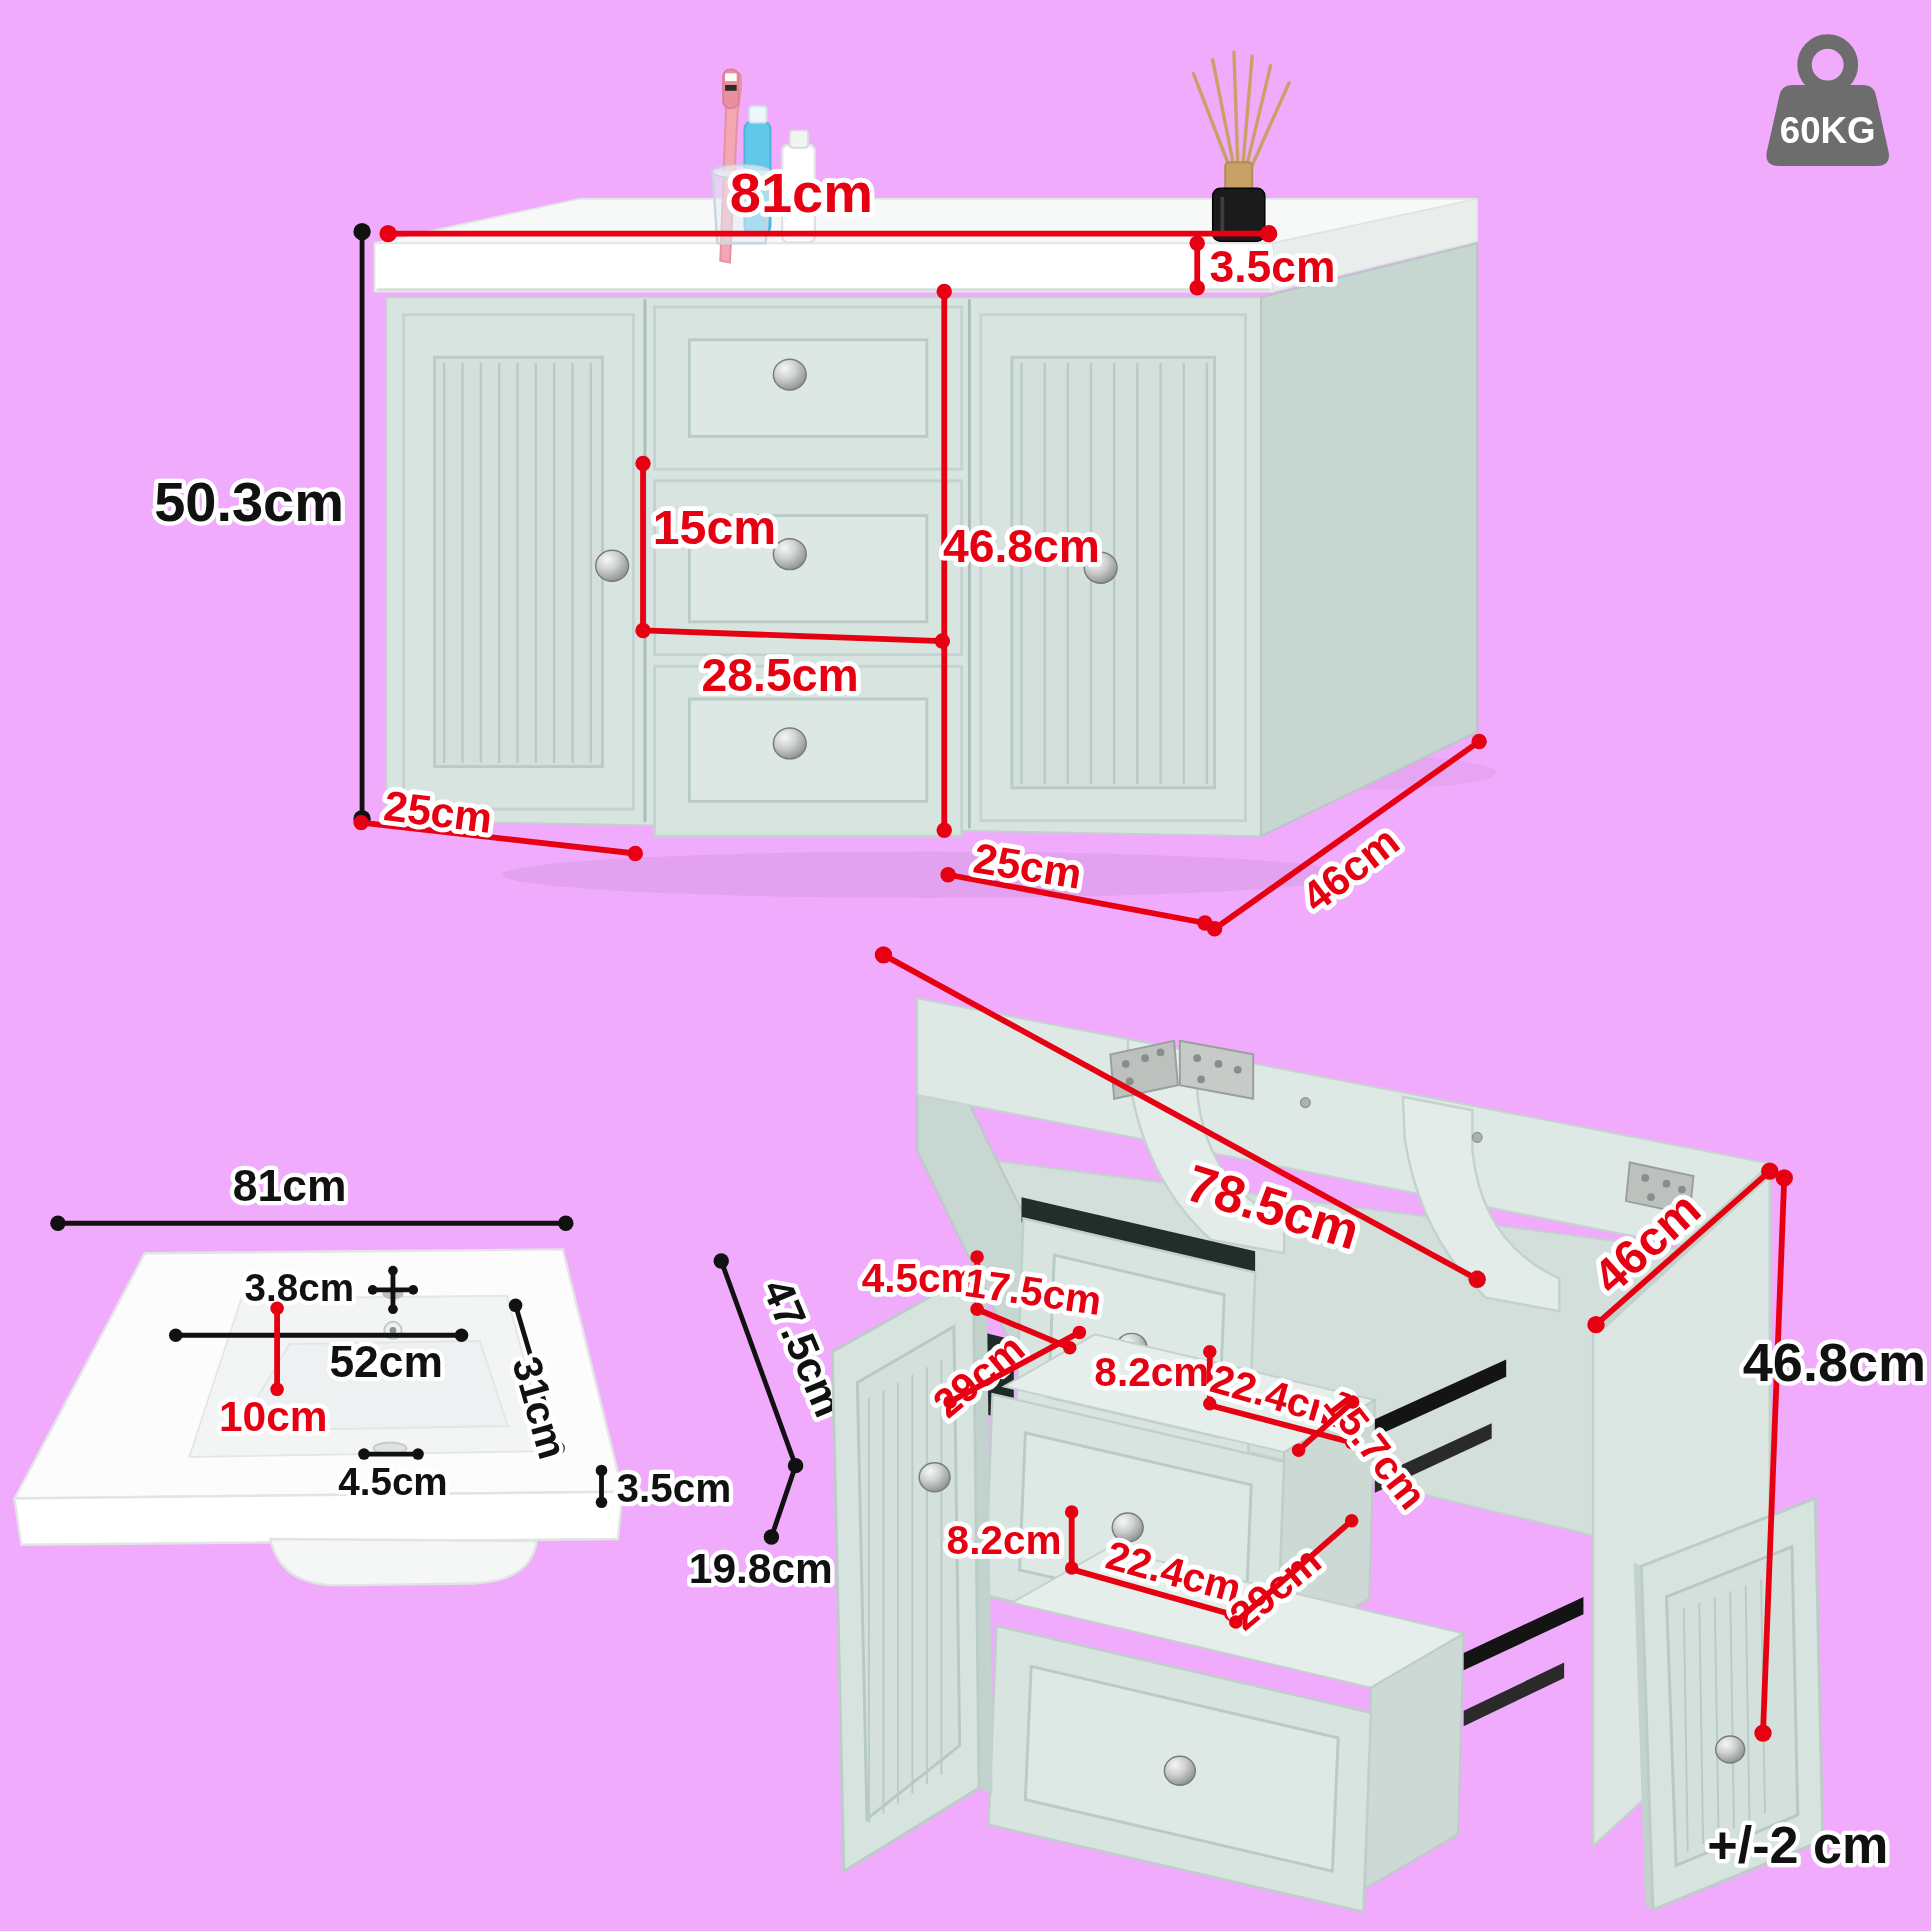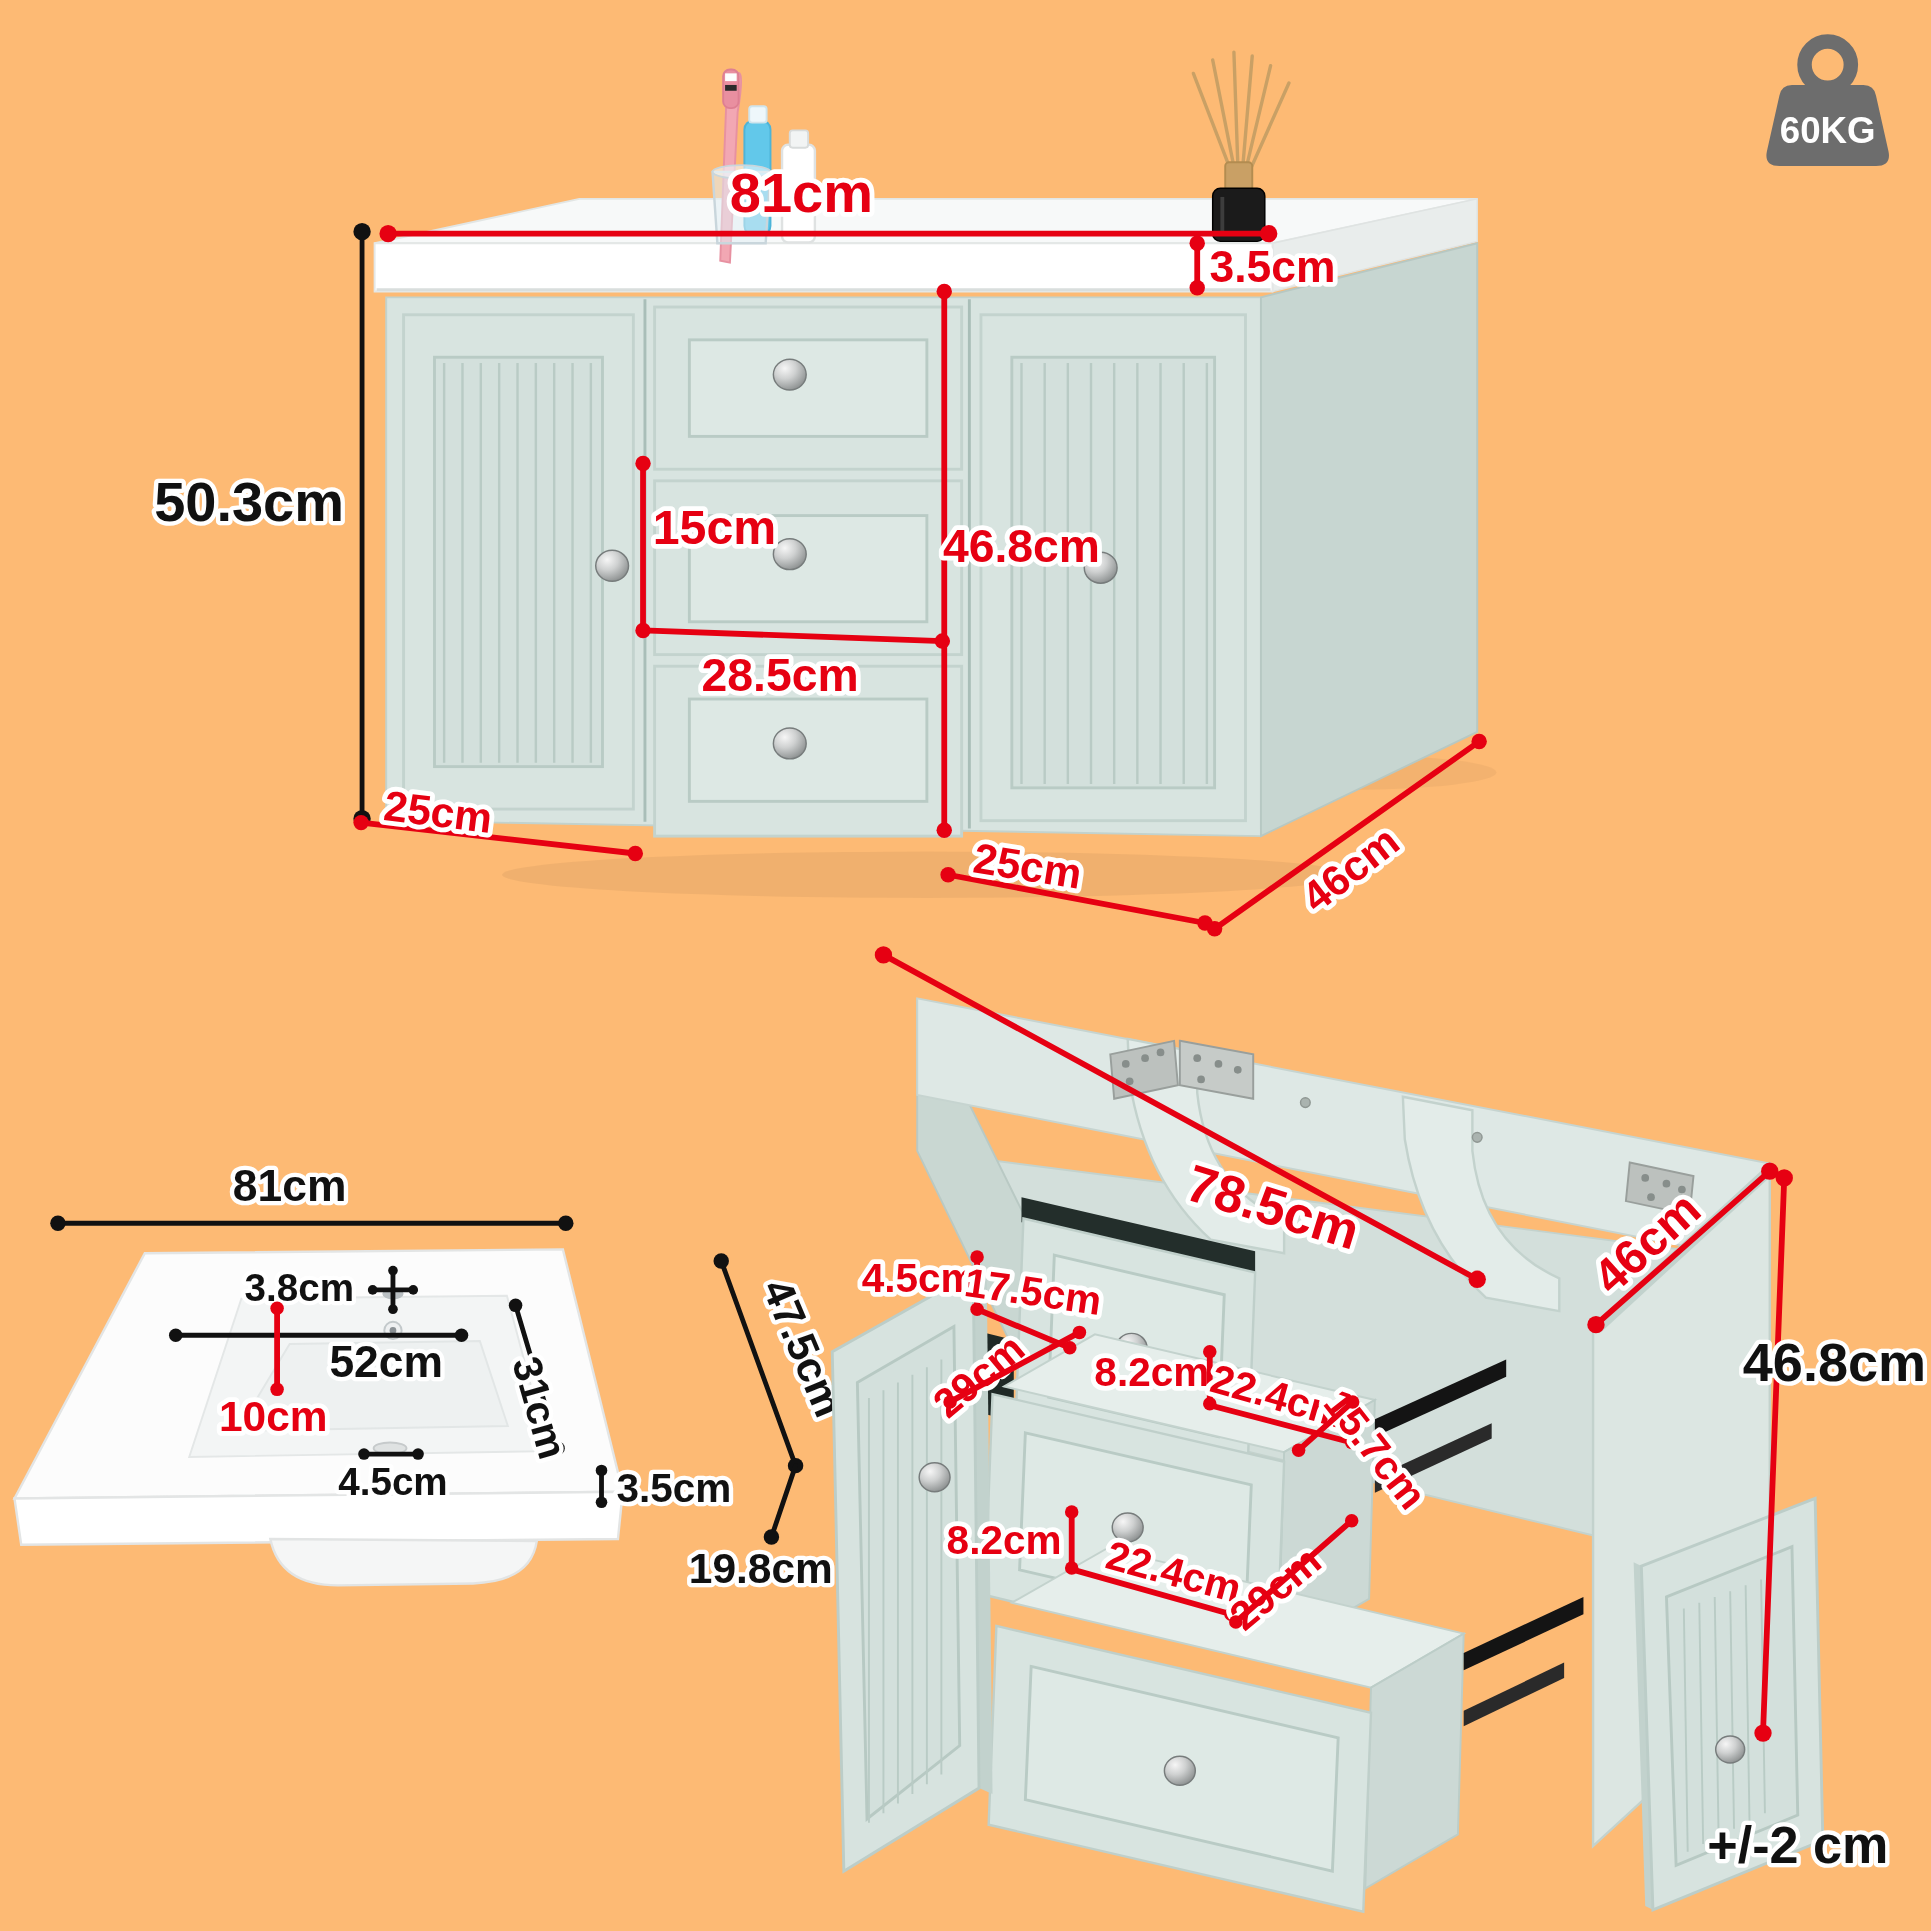--- a/index.html
+++ b/index.html
@@ -1,16 +1,16 @@
 <!DOCTYPE html>
 <html><head>
 <meta charset="utf-8">
 <style>
   html,body{margin:0;padding:0;background:#ffffff;}
-  .canvas{position:relative;width:1931px;height:1931px;font-family:"Liberation Sans",sans-serif;background:#fdba74;overflow:hidden;}
+  .canvas{position:relative;width:1931px;height:1931px;font-family:"Liberation Sans",sans-serif;background:#f0abfc;overflow:hidden;}
   svg{display:block;}
   .lab-r{fill:#e60012;font-weight:bold;font-family:"Liberation Sans",sans-serif;paint-order:stroke;stroke:#ffffff;stroke-width:10px;stroke-linejoin:round;text-anchor:middle;}
   .lab-b{fill:#111111;font-weight:bold;font-family:"Liberation Sans",sans-serif;paint-order:stroke;stroke:#ffffff;stroke-width:9px;stroke-linejoin:round;text-anchor:middle;}
   .lab-w{fill:#ffffff;font-weight:bold;font-family:"Liberation Sans",sans-serif;text-anchor:middle;}
   .dim-r{stroke:#e60012;stroke-width:6;fill:none;stroke-linecap:round;}
   .dim-b{stroke:#111111;stroke-width:5;fill:none;stroke-linecap:round;}
   .dot-r{fill:#e60012;}
   .dot-b{fill:#111111;}
   .bead{stroke:#b9cbc5;stroke-width:2.5;}
   .bead2{stroke:#b9cbc5;stroke-width:2;}

